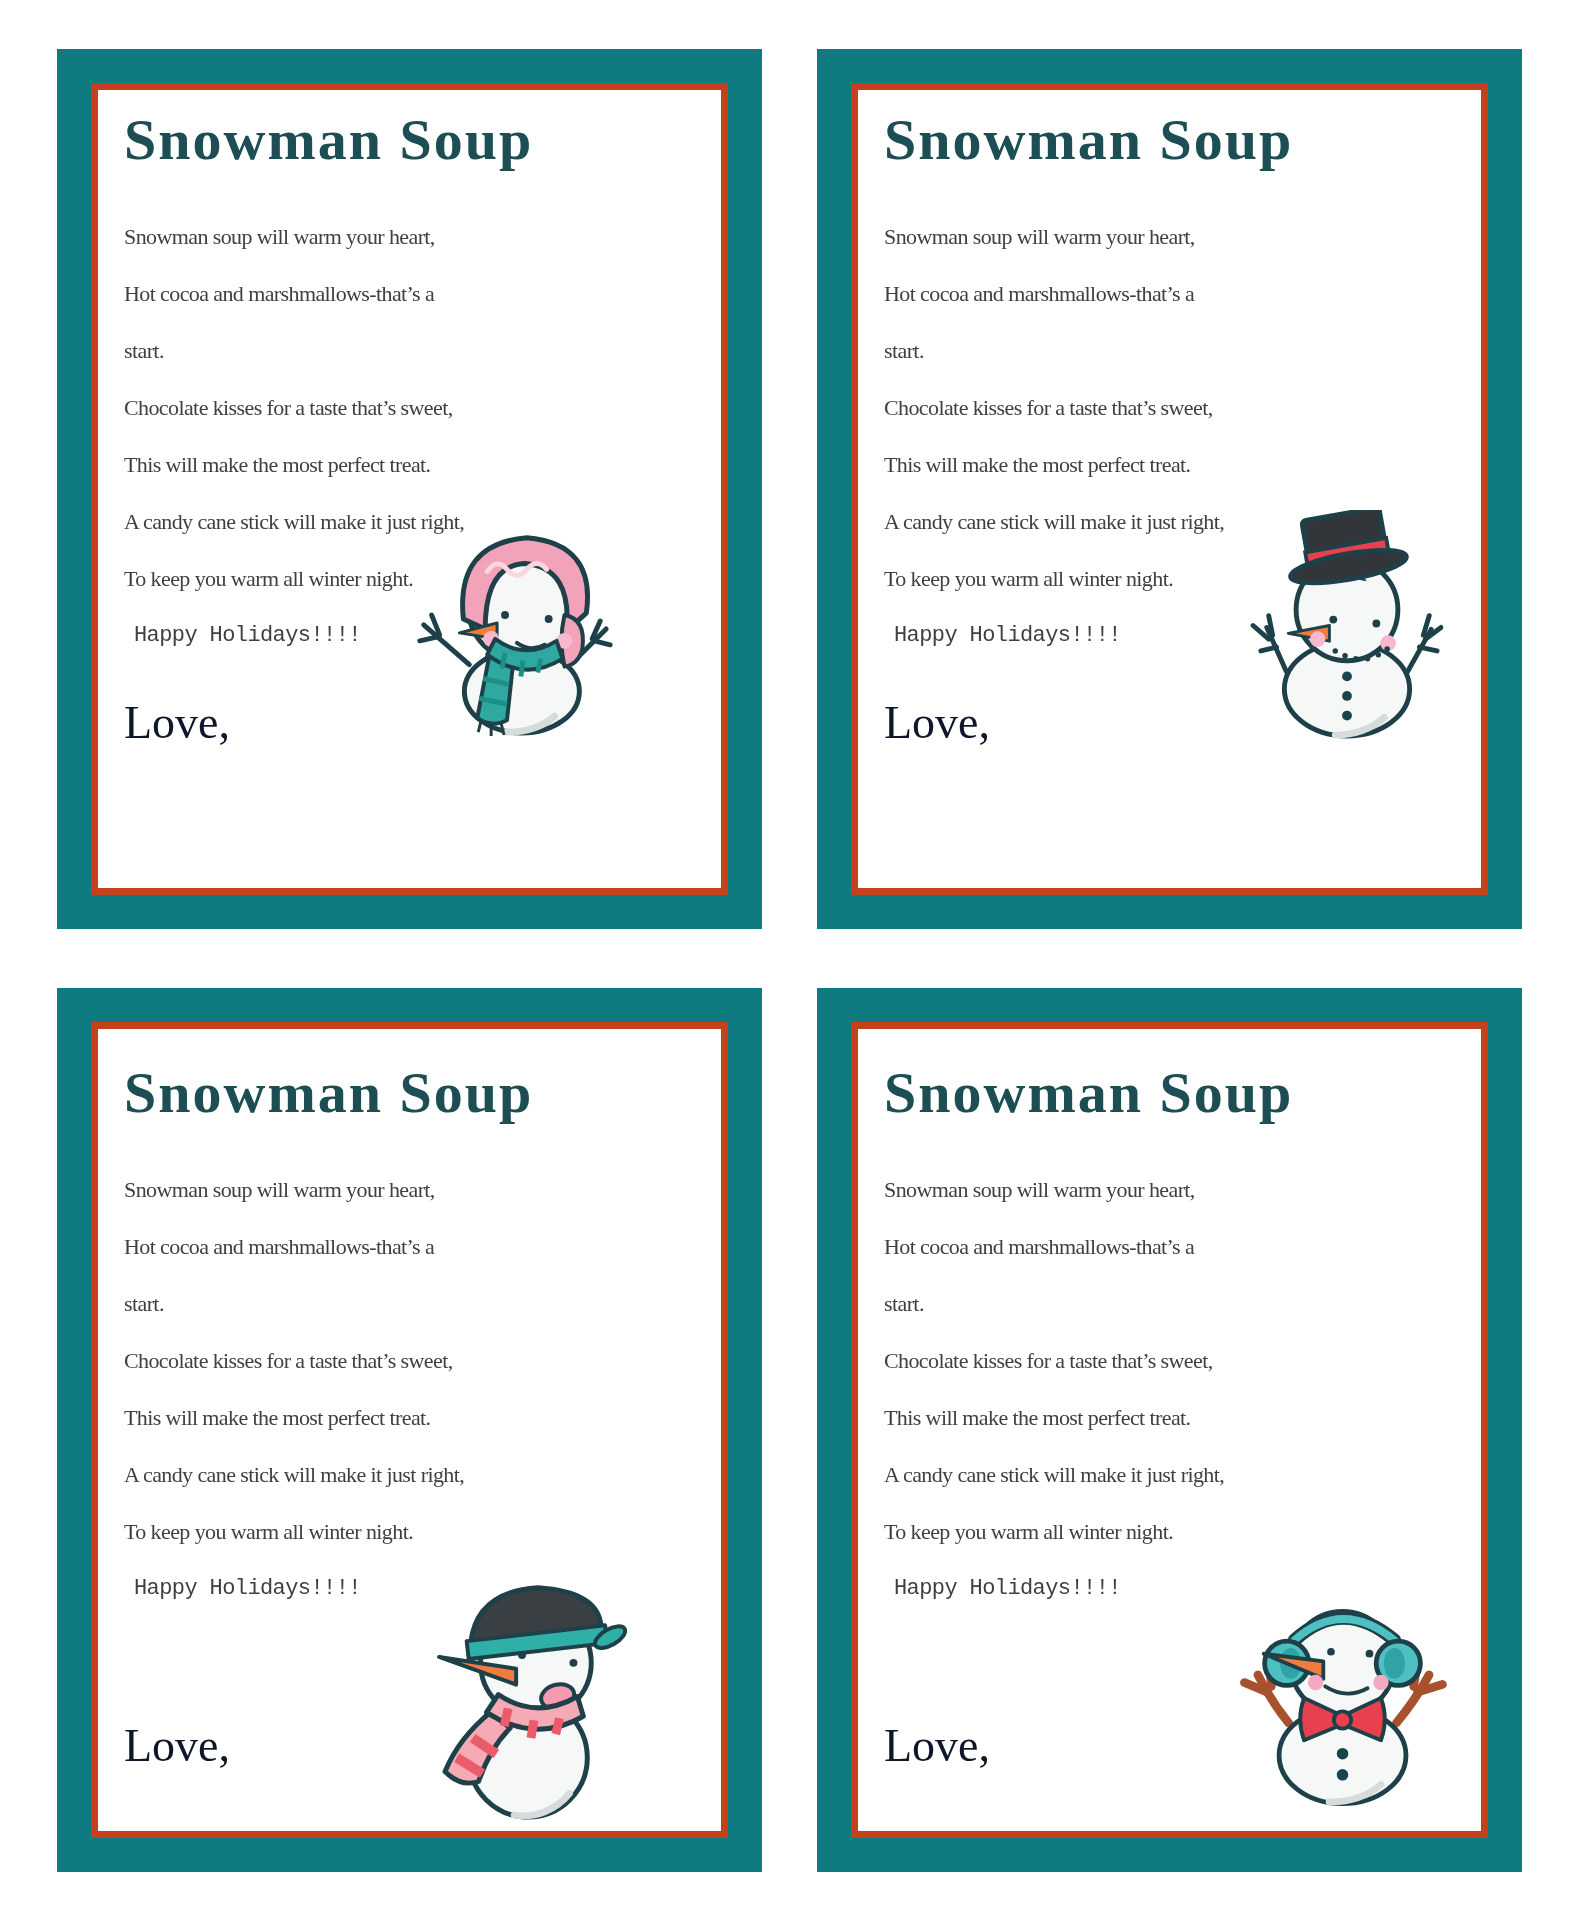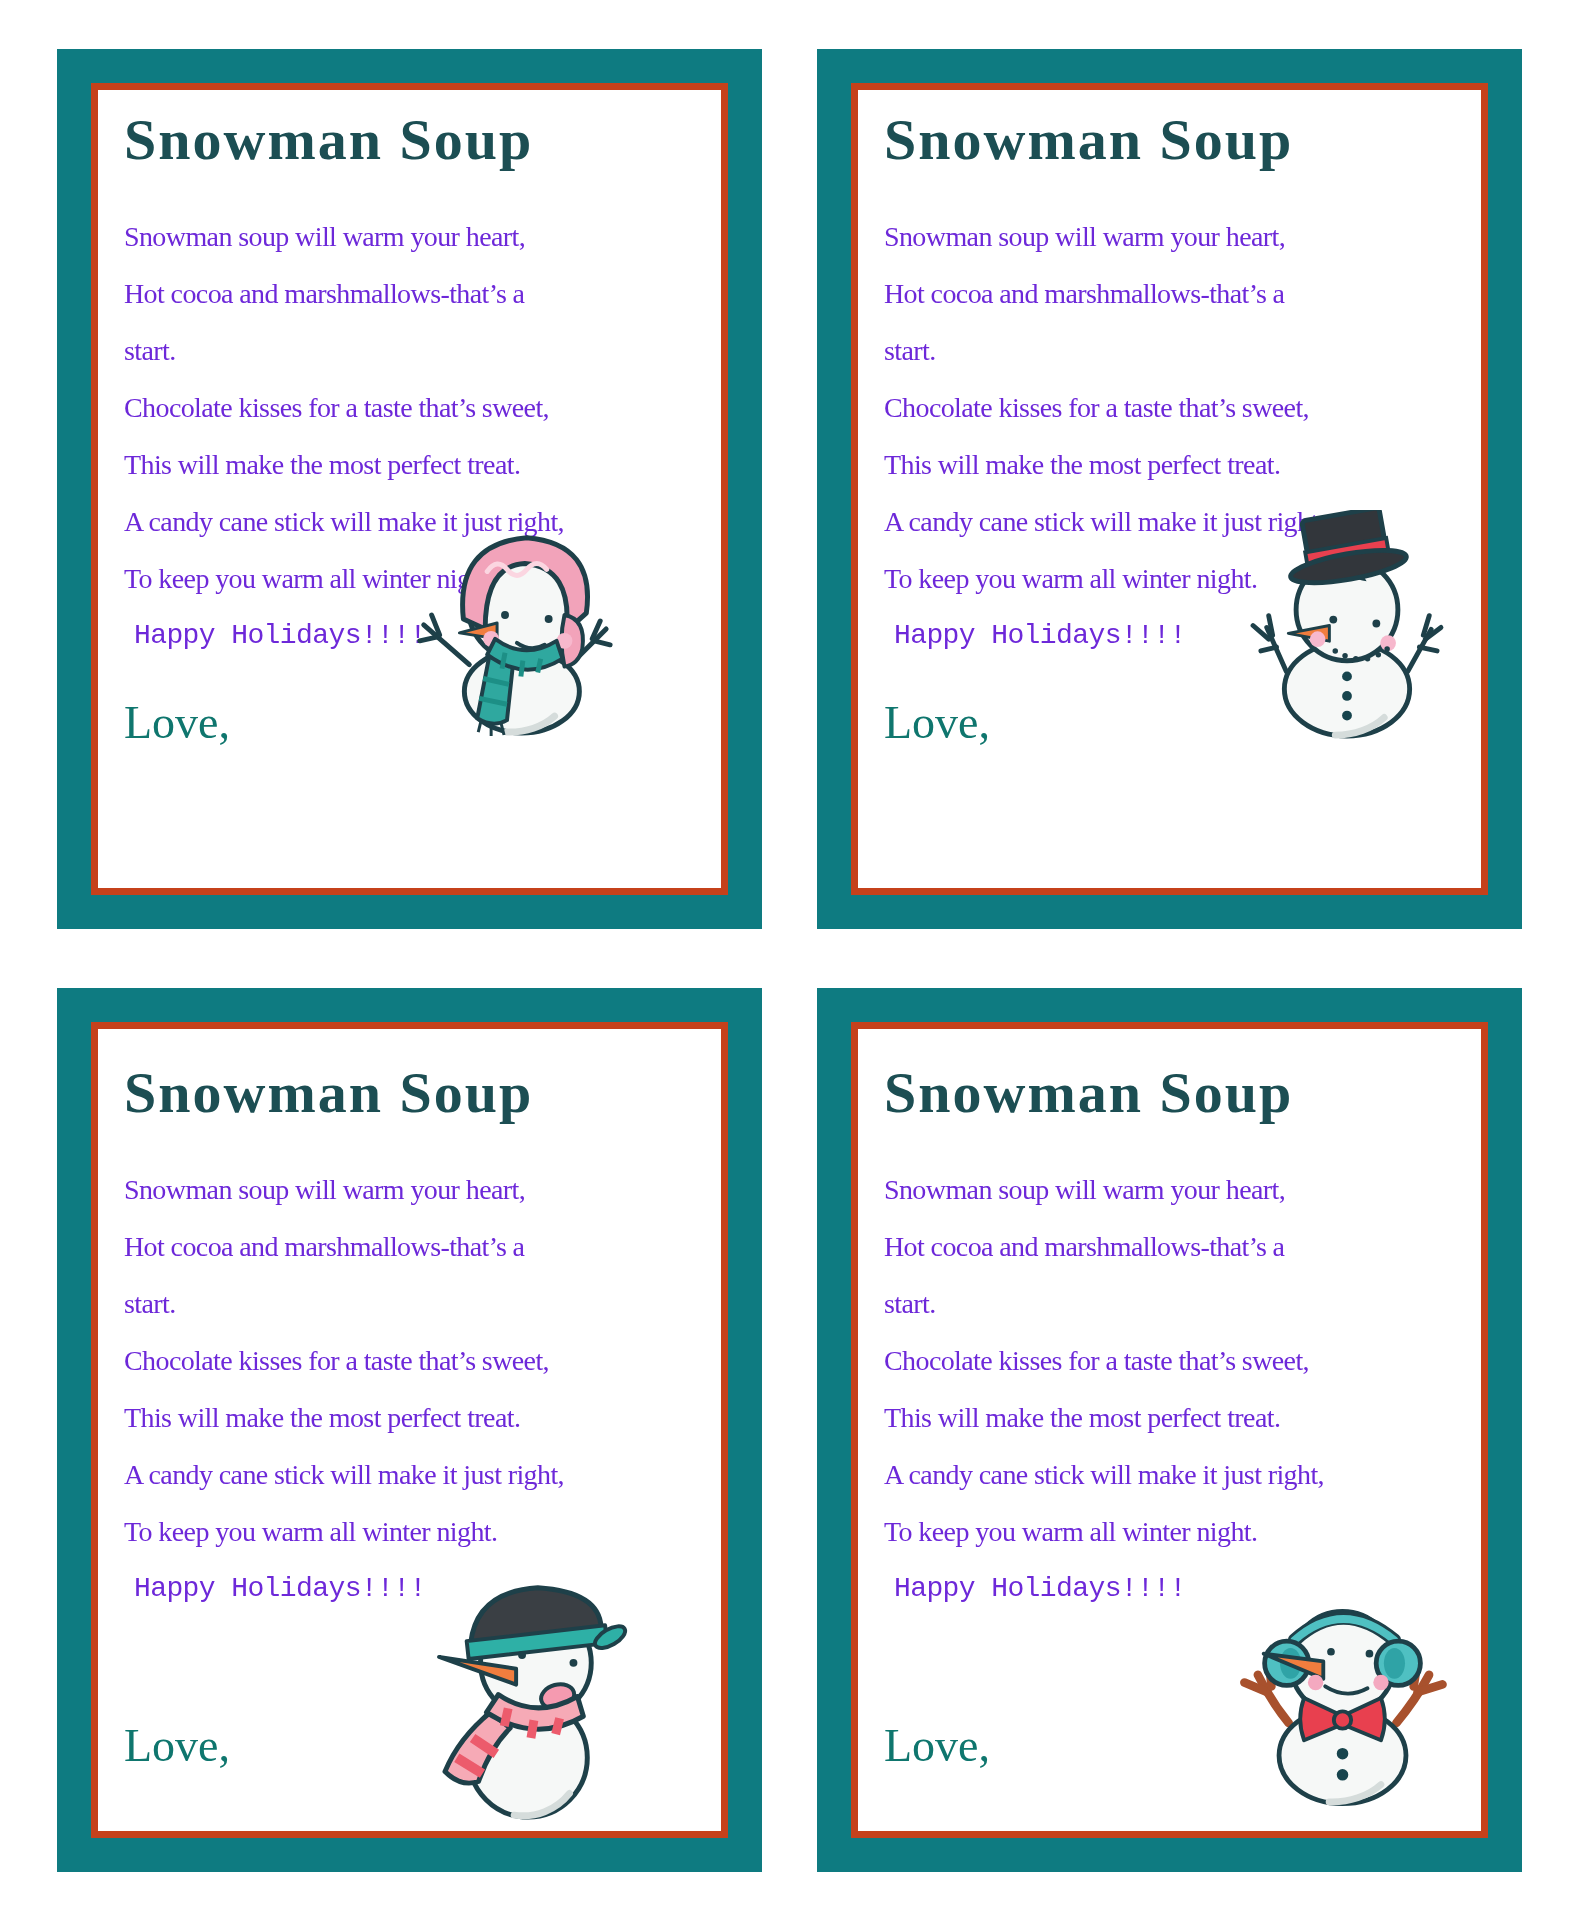--- a/index.html
+++ b/index.html
@@ -8,24 +8,24 @@
   .card{position:absolute;width:705px;background:#0e7b81;padding:34px;box-sizing:border-box;}
   .card.row-a{top:49px;height:880px;}
   .card.row-b{top:988px;height:884px;}
   .card.col-l{left:57px;}
   .card.col-r{left:817px;}
   .card-border{position:relative;width:100%;height:100%;box-sizing:border-box;
                border:7px solid #c5411b;background:#ffffff;overflow:hidden;}
   .card-content{padding:18px 0 0 26px;}
   .row-b .card-content{padding-top:32px;}
   .card-title{margin:0;font-size:58px;font-weight:bold;letter-spacing:2px;color:#1c4e53;line-height:1.1;}
-  .poem{margin-top:36px;font-size:28px;letter-spacing:-0.6px;color:#6d28d9;}
+  .poem{margin-top:36px;font-size:22px;letter-spacing:-0.6px;color:#404040;}
   .poem-line{height:57px;line-height:57px;white-space:nowrap;}
   .poem-line.indent{padding-left:10px;font-family:Liberation Mono, monospace;}
-  .signature{position:absolute;left:26px;top:606px;font-size:46px;color:#0f766e;}
+  .signature{position:absolute;left:26px;top:606px;font-size:46px;color:#0f172a;}
   .row-b .signature{top:690px;}
   .snowman{position:absolute;}
   .snowman svg{display:block;width:100%;height:100%;}
   .sm-a{right:103px;bottom:152px;width:222px;height:228px;}
   .sm-b{right:25px;bottom:148px;width:218px;height:230px;}
   .sm-c{right:76px;bottom:5px;width:238px;height:262px;}
   .sm-d{right:18px;bottom:10px;width:240px;height:250px;}
 </style>
 </head>
 <body>

